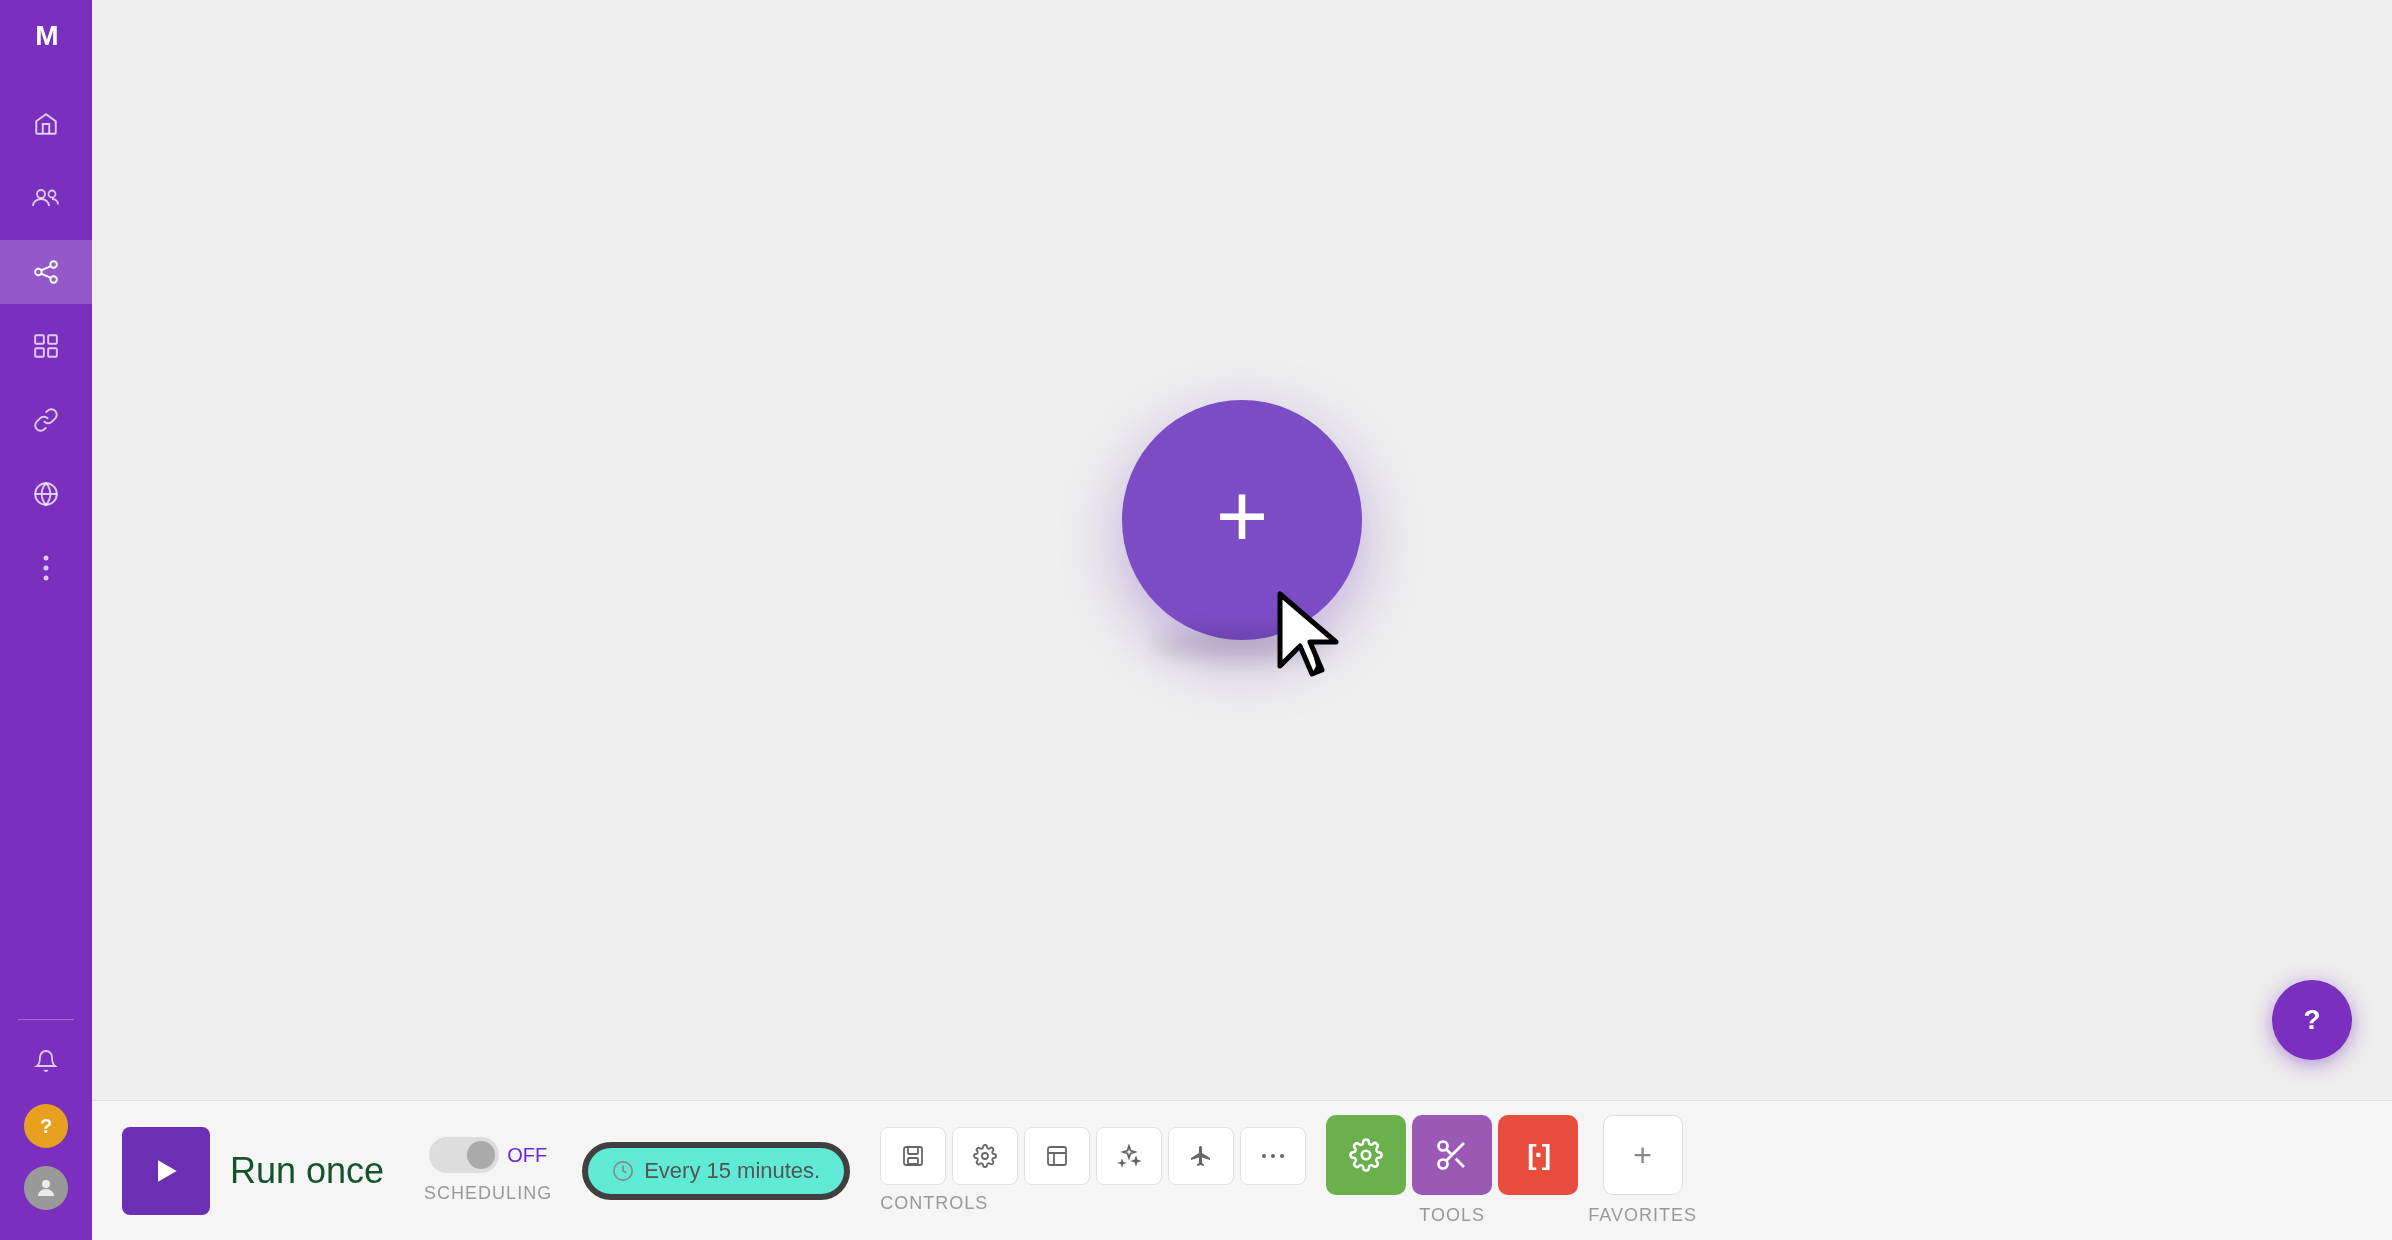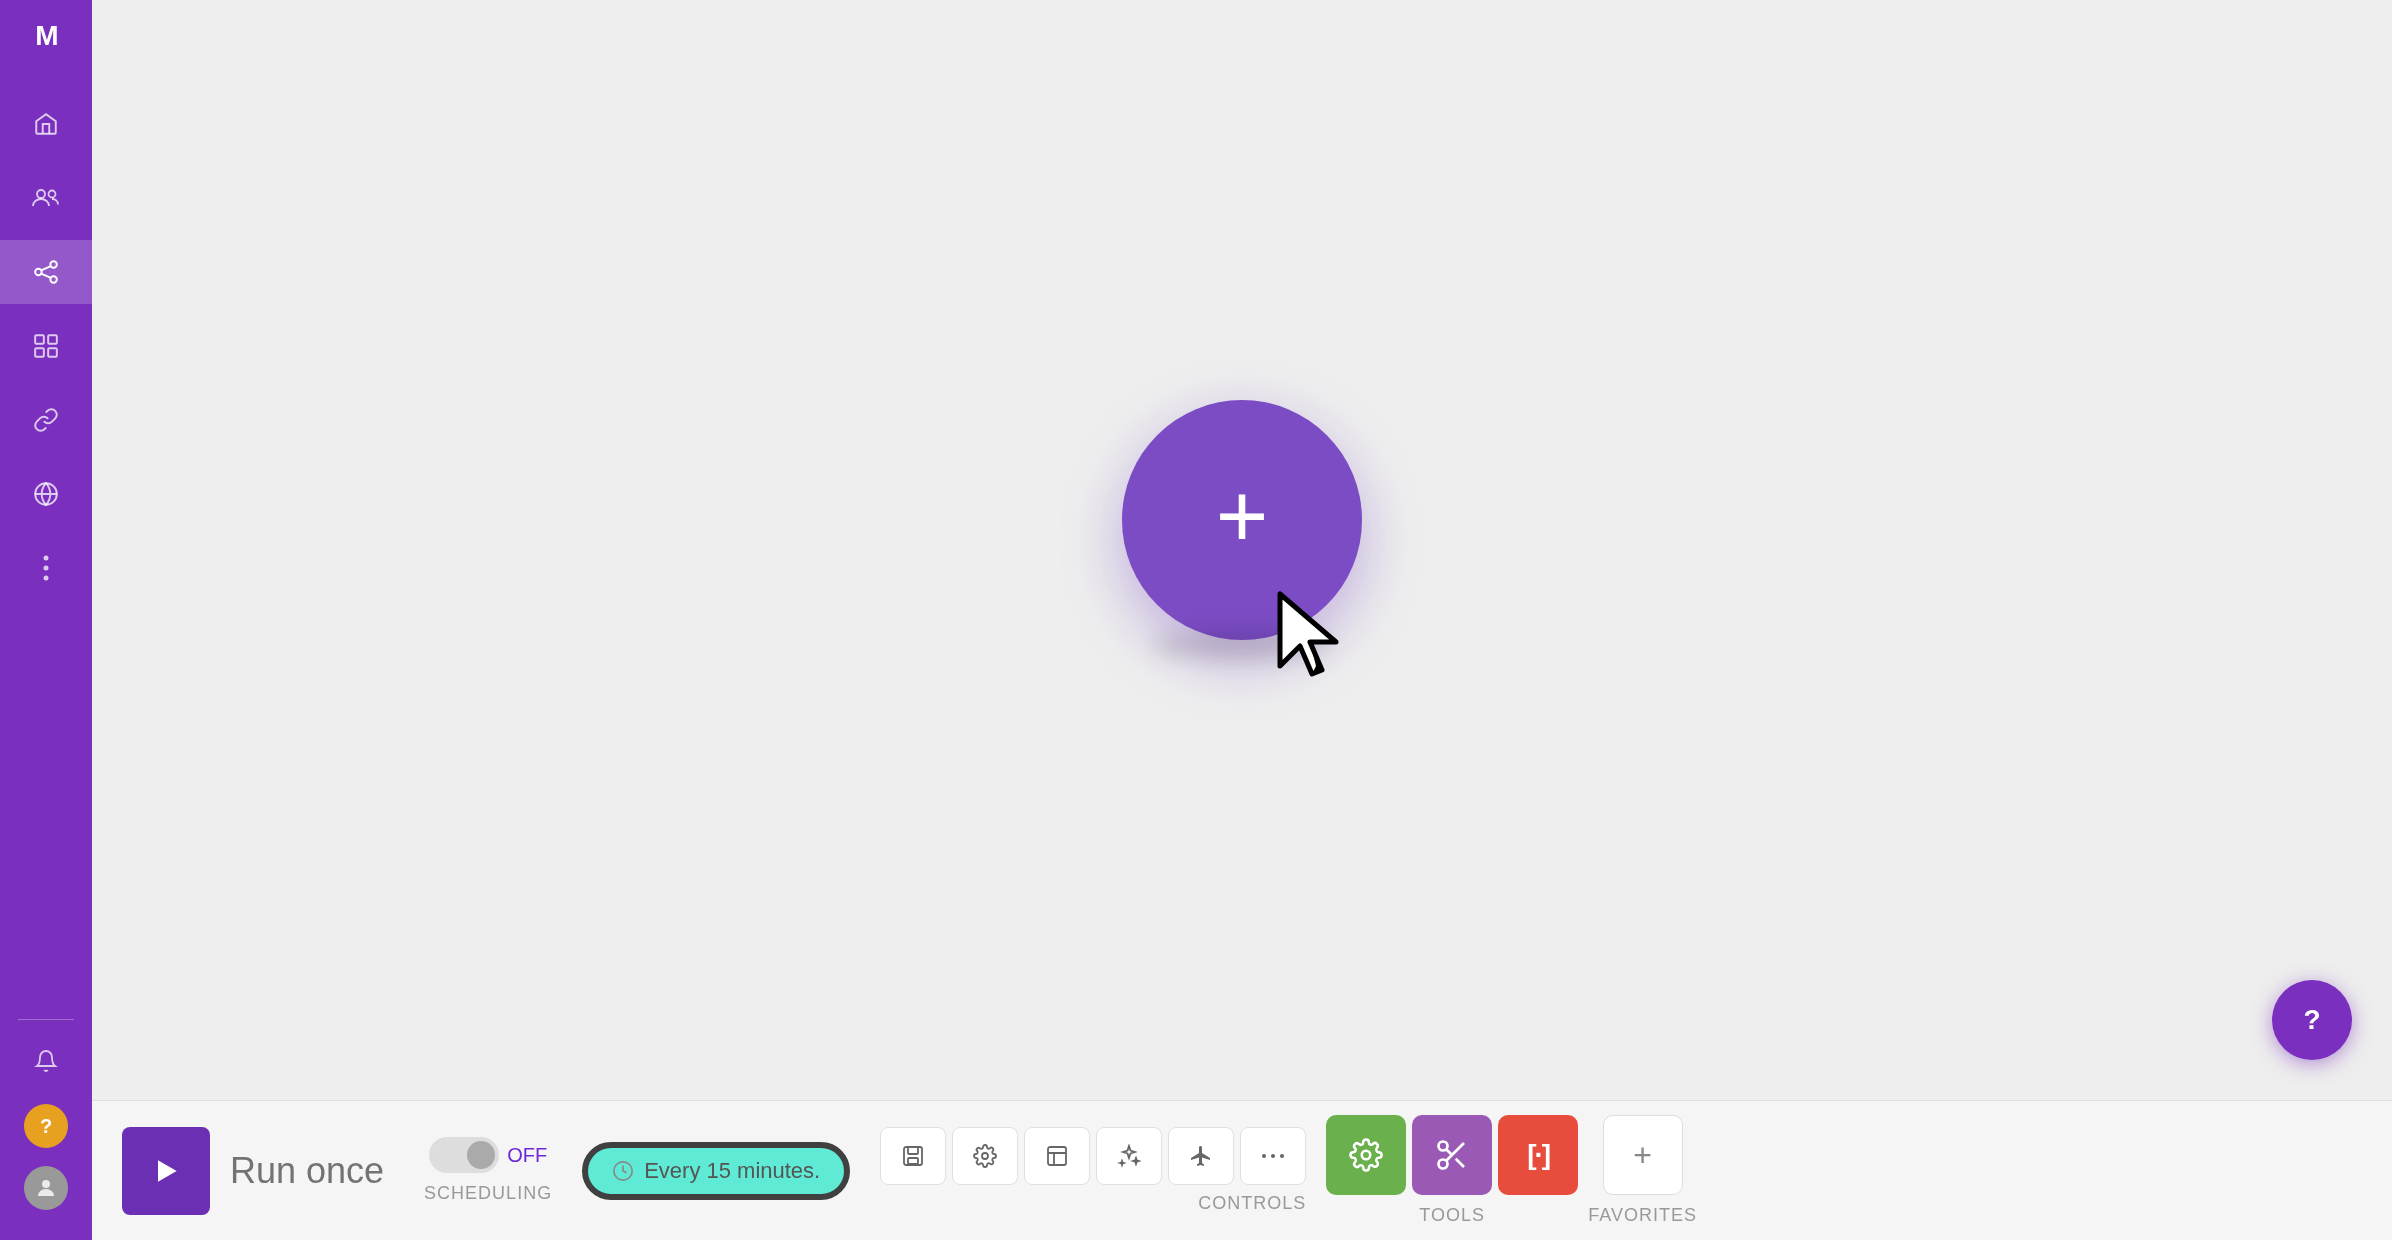--- a/index.html
+++ b/index.html
@@ -228,21 +228,21 @@
       border-radius: 8px;
       background: #6b2fb3;
       display: flex;
       align-items: center;
       justify-content: center;
       cursor: pointer;
       flex-shrink: 0;
     }
     .run-once-label {
       font-size: 36px;
-      color: #737373;
+      color: #14532d;
       font-weight: 400;
     }
 
     
     .scheduling-section {
       display: flex;
       flex-direction: column;
       align-items: center;
       gap: 10px;
       margin-right: 30px;
@@ -297,21 +297,21 @@
     }
     .schedule-text {
       font-size: 22px;
       color: #555;
     }
 
     
     .controls-section {
       display: flex;
       flex-direction: column;
-      align-items: flex-end;
+      align-items: flex-start;
       gap: 8px;
     }
     .controls-row {
       display: flex;
       align-items: center;
       gap: 6px;
     }
     .ctrl-btn {
       width: 66px;
       height: 58px;

